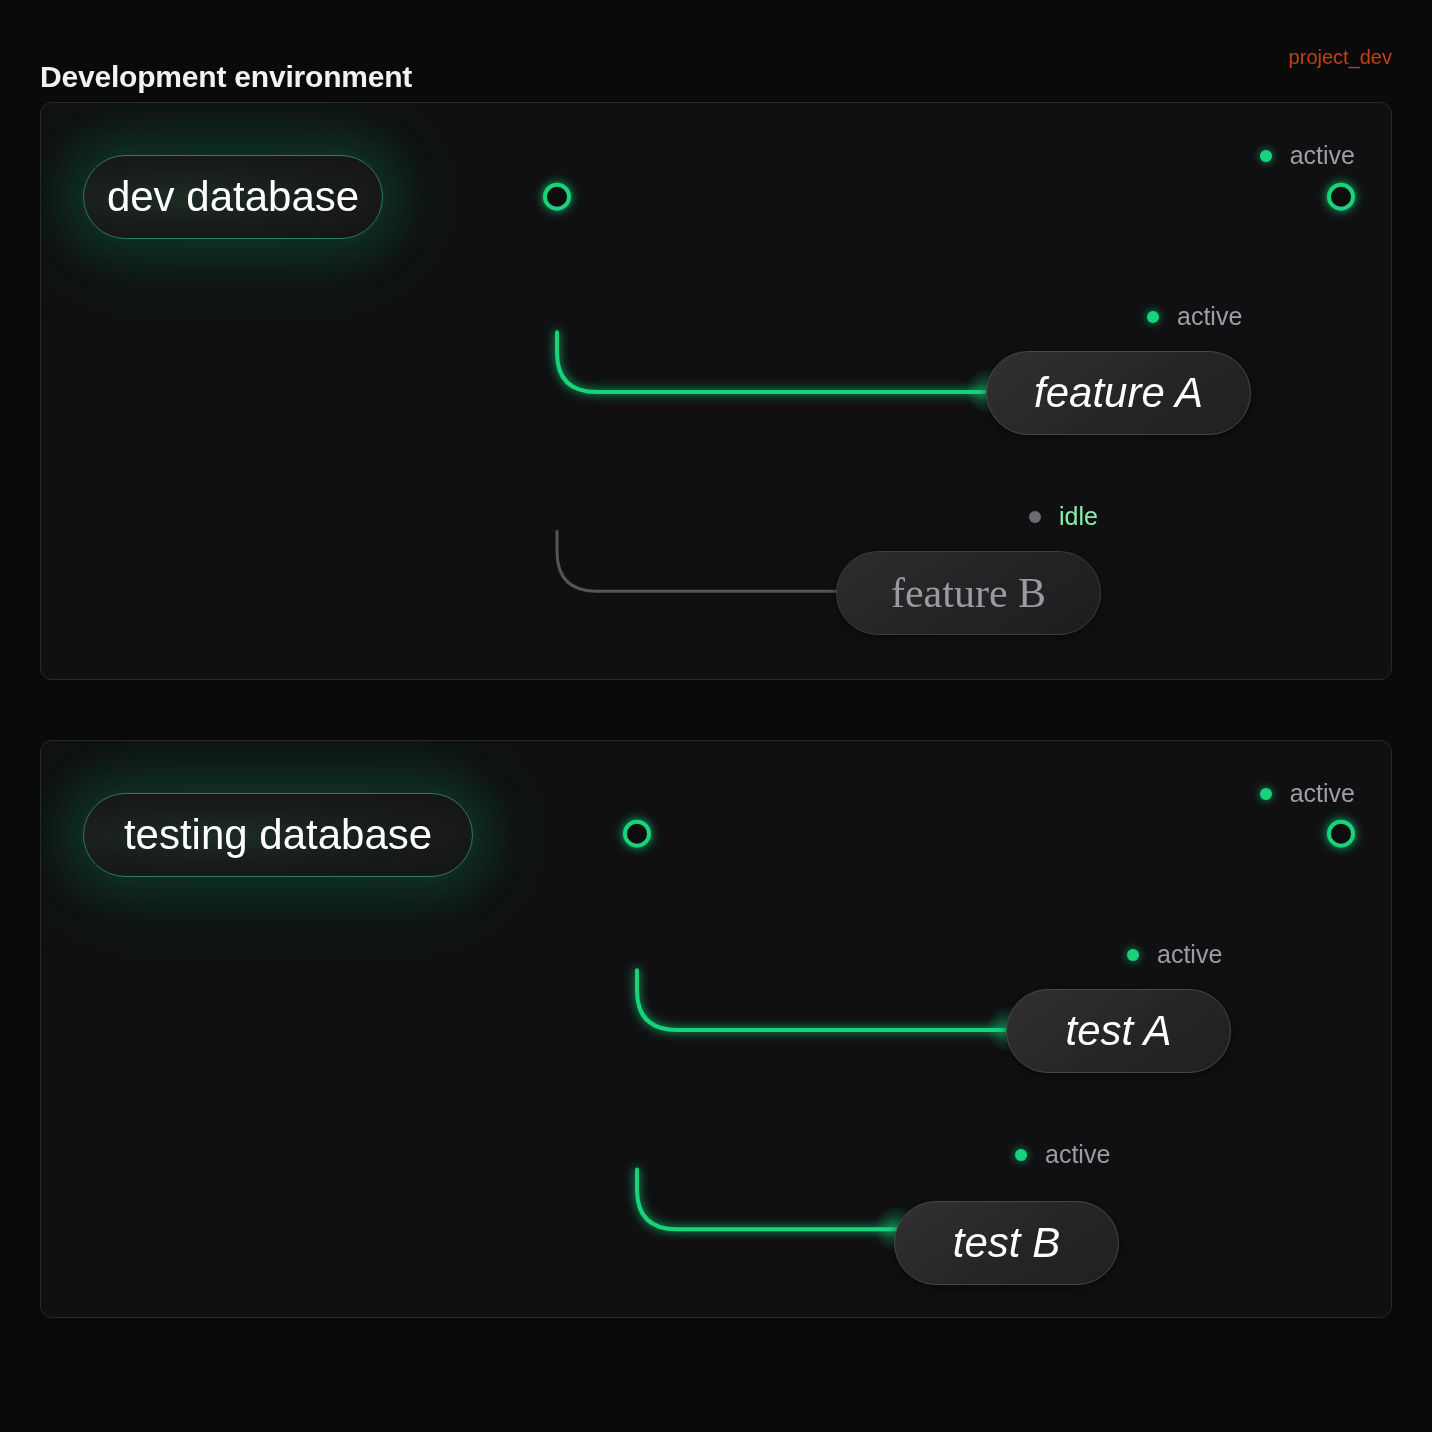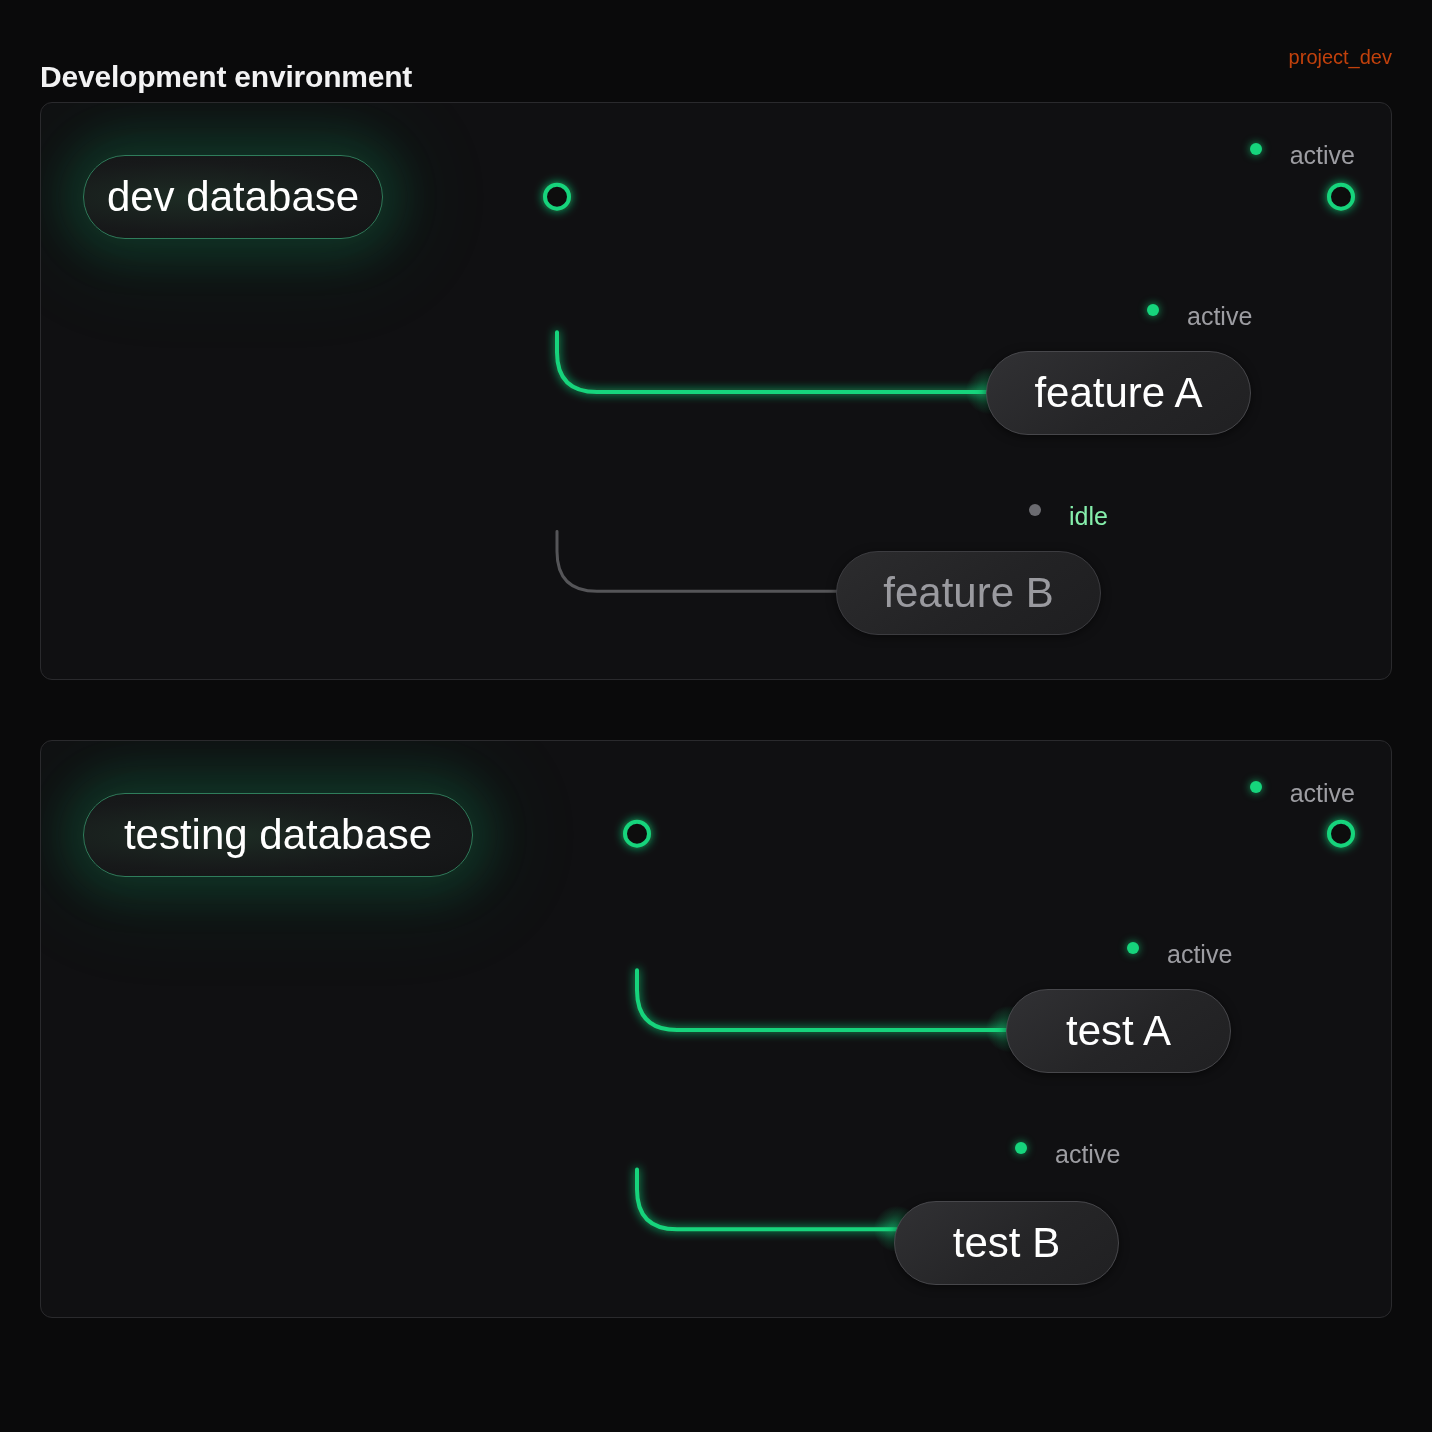--- a/index.html
+++ b/index.html
@@ -89,48 +89,50 @@
     box-shadow: 0 0 42px 18px rgba(16, 185, 110, 0.16),
                 0 0 90px 40px rgba(16, 185, 110, 0.07);
   }
   .node.db .node-label { color: #ffffff; }
 
   
   .node.leaf-active {
     background: linear-gradient(145deg, #313134 0%, #252527 55%, #202022 100%);
     border: 1px solid #47474b;
     box-shadow: 0 2px 10px rgba(0,0,0,0.55);
+    font-style: italic;
   }
   .node.leaf-active .node-label { color: #ffffff; }
 
   
   .node.leaf-idle {
     background: linear-gradient(145deg, #2c2c2e 0%, #232325 55%, #1e1e20 100%);
     border: 1px solid #3c3c40;
     box-shadow: 0 2px 10px rgba(0,0,0,0.5);
+    font-family: Liberation Serif, serif;
   }
   .node.leaf-idle .node-label { color: #9a9a9f; }
 
   
   .edge-glow {
     position: absolute;
     width: 46px;
     height: 46px;
     border-radius: 50%;
     background: radial-gradient(circle, rgba(22,212,124,0.55) 0%, rgba(22,212,124,0.18) 45%, rgba(22,212,124,0) 72%);
     z-index: 2;
     pointer-events: none;
   }
 
   
   .status {
     position: absolute;
     display: flex;
-    align-items: flex-start;
-    gap: 28px;
+    align-items: center;
+    gap: 18px;
     z-index: 4;
     white-space: nowrap;
   }
   .status-dot {
     width: 12px;
     height: 12px;
     border-radius: 50%;
     flex: 0 0 auto;
   }
   .status-dot.active {

